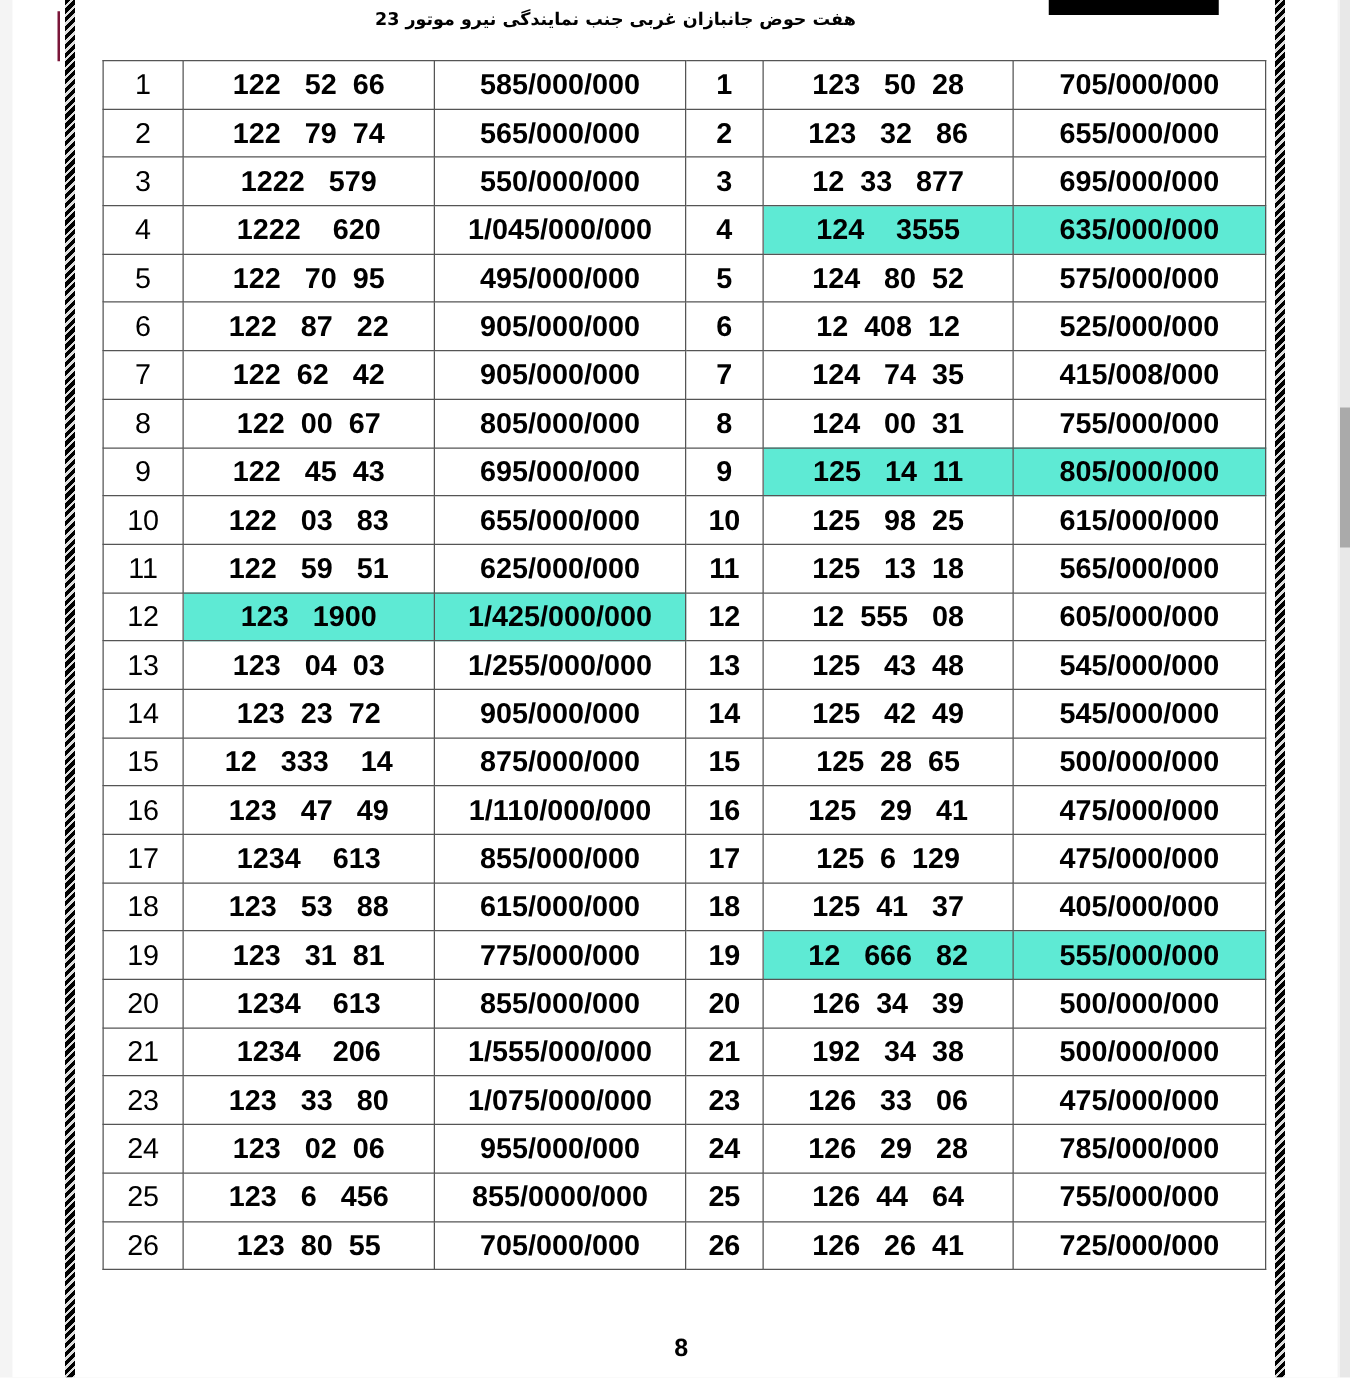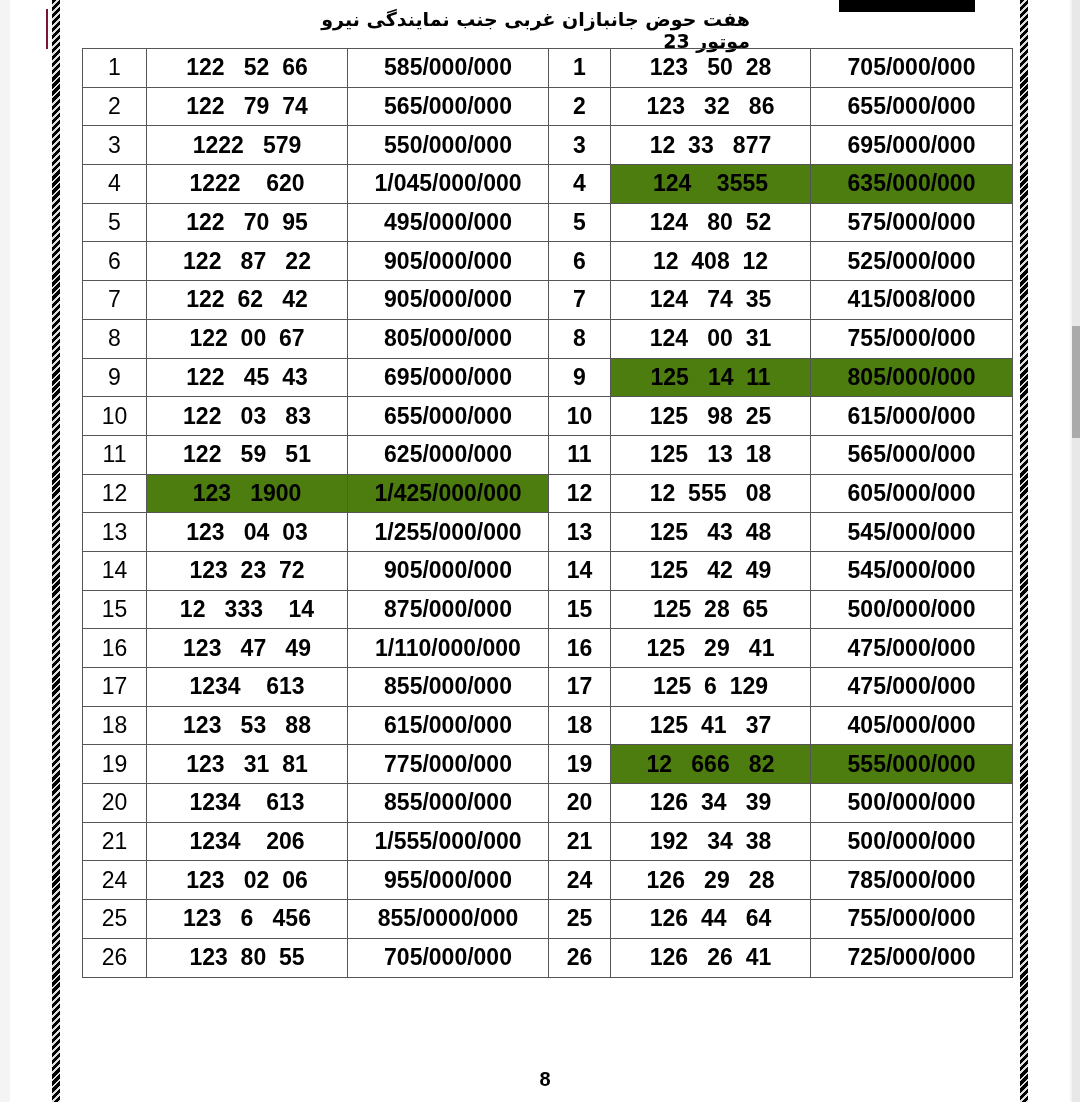--- a/index.html
+++ b/index.html
@@ -18,42 +18,42 @@
     }
     .border-l { left: 52px; }
     .border-r { left: 1020px; }
     .red-mark {
       position: absolute; left: 46px; top: 9px; width: 2px; height: 40px; background: #7a1538;
     }
     .black-bar {
       position: absolute; left: 839px; top: 0; width: 136px; height: 12px; background: #000;
     }
     .title {
-      position: absolute; left: 300px; top: 8px; width: 450px; text-align: right;
-      font-size: 19px; font-weight: bold; color: #000; direction: rtl;
+      position: absolute; left: 300px; top: 8px; width: 450px; text-align: left;
+      font-size: 14px; font-weight: bold; color: #000; direction: rtl;
       font-family: "DejaVu Sans", sans-serif;
     }
     .scroll-track {
       position: absolute; left: 1072px; top: 0; width: 8px; height: 1102px; background: #e8e8e8;
     }
     .scroll-thumb {
       position: absolute; left: 1072px; top: 326px; width: 8px; height: 112px; background: #aaaaaa;
     }
     table.grid {
       position: absolute; left: 82px; top: 48px; width: 930px;
       border-collapse: collapse; table-layout: fixed;
       font-family: "Liberation Sans", sans-serif;
     }
     table.grid td {
       border: 1.5px solid #555; height: 37.7px; padding: 0;
       text-align: center; font-size: 23px; color: #000; white-space: pre;
     }
     table.grid td.idx-l { font-weight: normal; }
     table.grid td.bold { font-weight: bold; }
-    table.grid td.hl { background: #4d7c0f; margin-left: 41px; }
+    table.grid td.hl { background: #5eead4; margin-left: 41px; }
     .page-num {
       position: absolute; left: 520px; top: 1068px; width: 50px; text-align: center;
       font-size: 20px; font-weight: bold; color: #000;
     }
   </style>
 </head>
 <body>
 
 <div class="page"></div>
 <div class="border-l"></div>
@@ -234,20 +234,28 @@
       </tr>
       <tr>
         <td class="idx-l">21</td>
         <td class="bold">1234    206</td>
         <td class="bold">1/555/000/000</td>
         <td class="bold">21</td>
         <td class="bold">192   34  38</td>
         <td class="bold">500/000/000</td>
       </tr>
       <tr>
+        <td class="idx-l">23</td>
+        <td class="bold">123   33   80</td>
+        <td class="bold">1/075/000/000</td>
+        <td class="bold">23</td>
+        <td class="bold">126   33   06</td>
+        <td class="bold">475/000/000</td>
+      </tr>
+      <tr>
         <td class="idx-l">24</td>
         <td class="bold">123   02  06</td>
         <td class="bold">955/000/000</td>
         <td class="bold">24</td>
         <td class="bold">126   29   28</td>
         <td class="bold">785/000/000</td>
       </tr>
       <tr>
         <td class="idx-l">25</td>
         <td class="bold">123   6   456</td>

